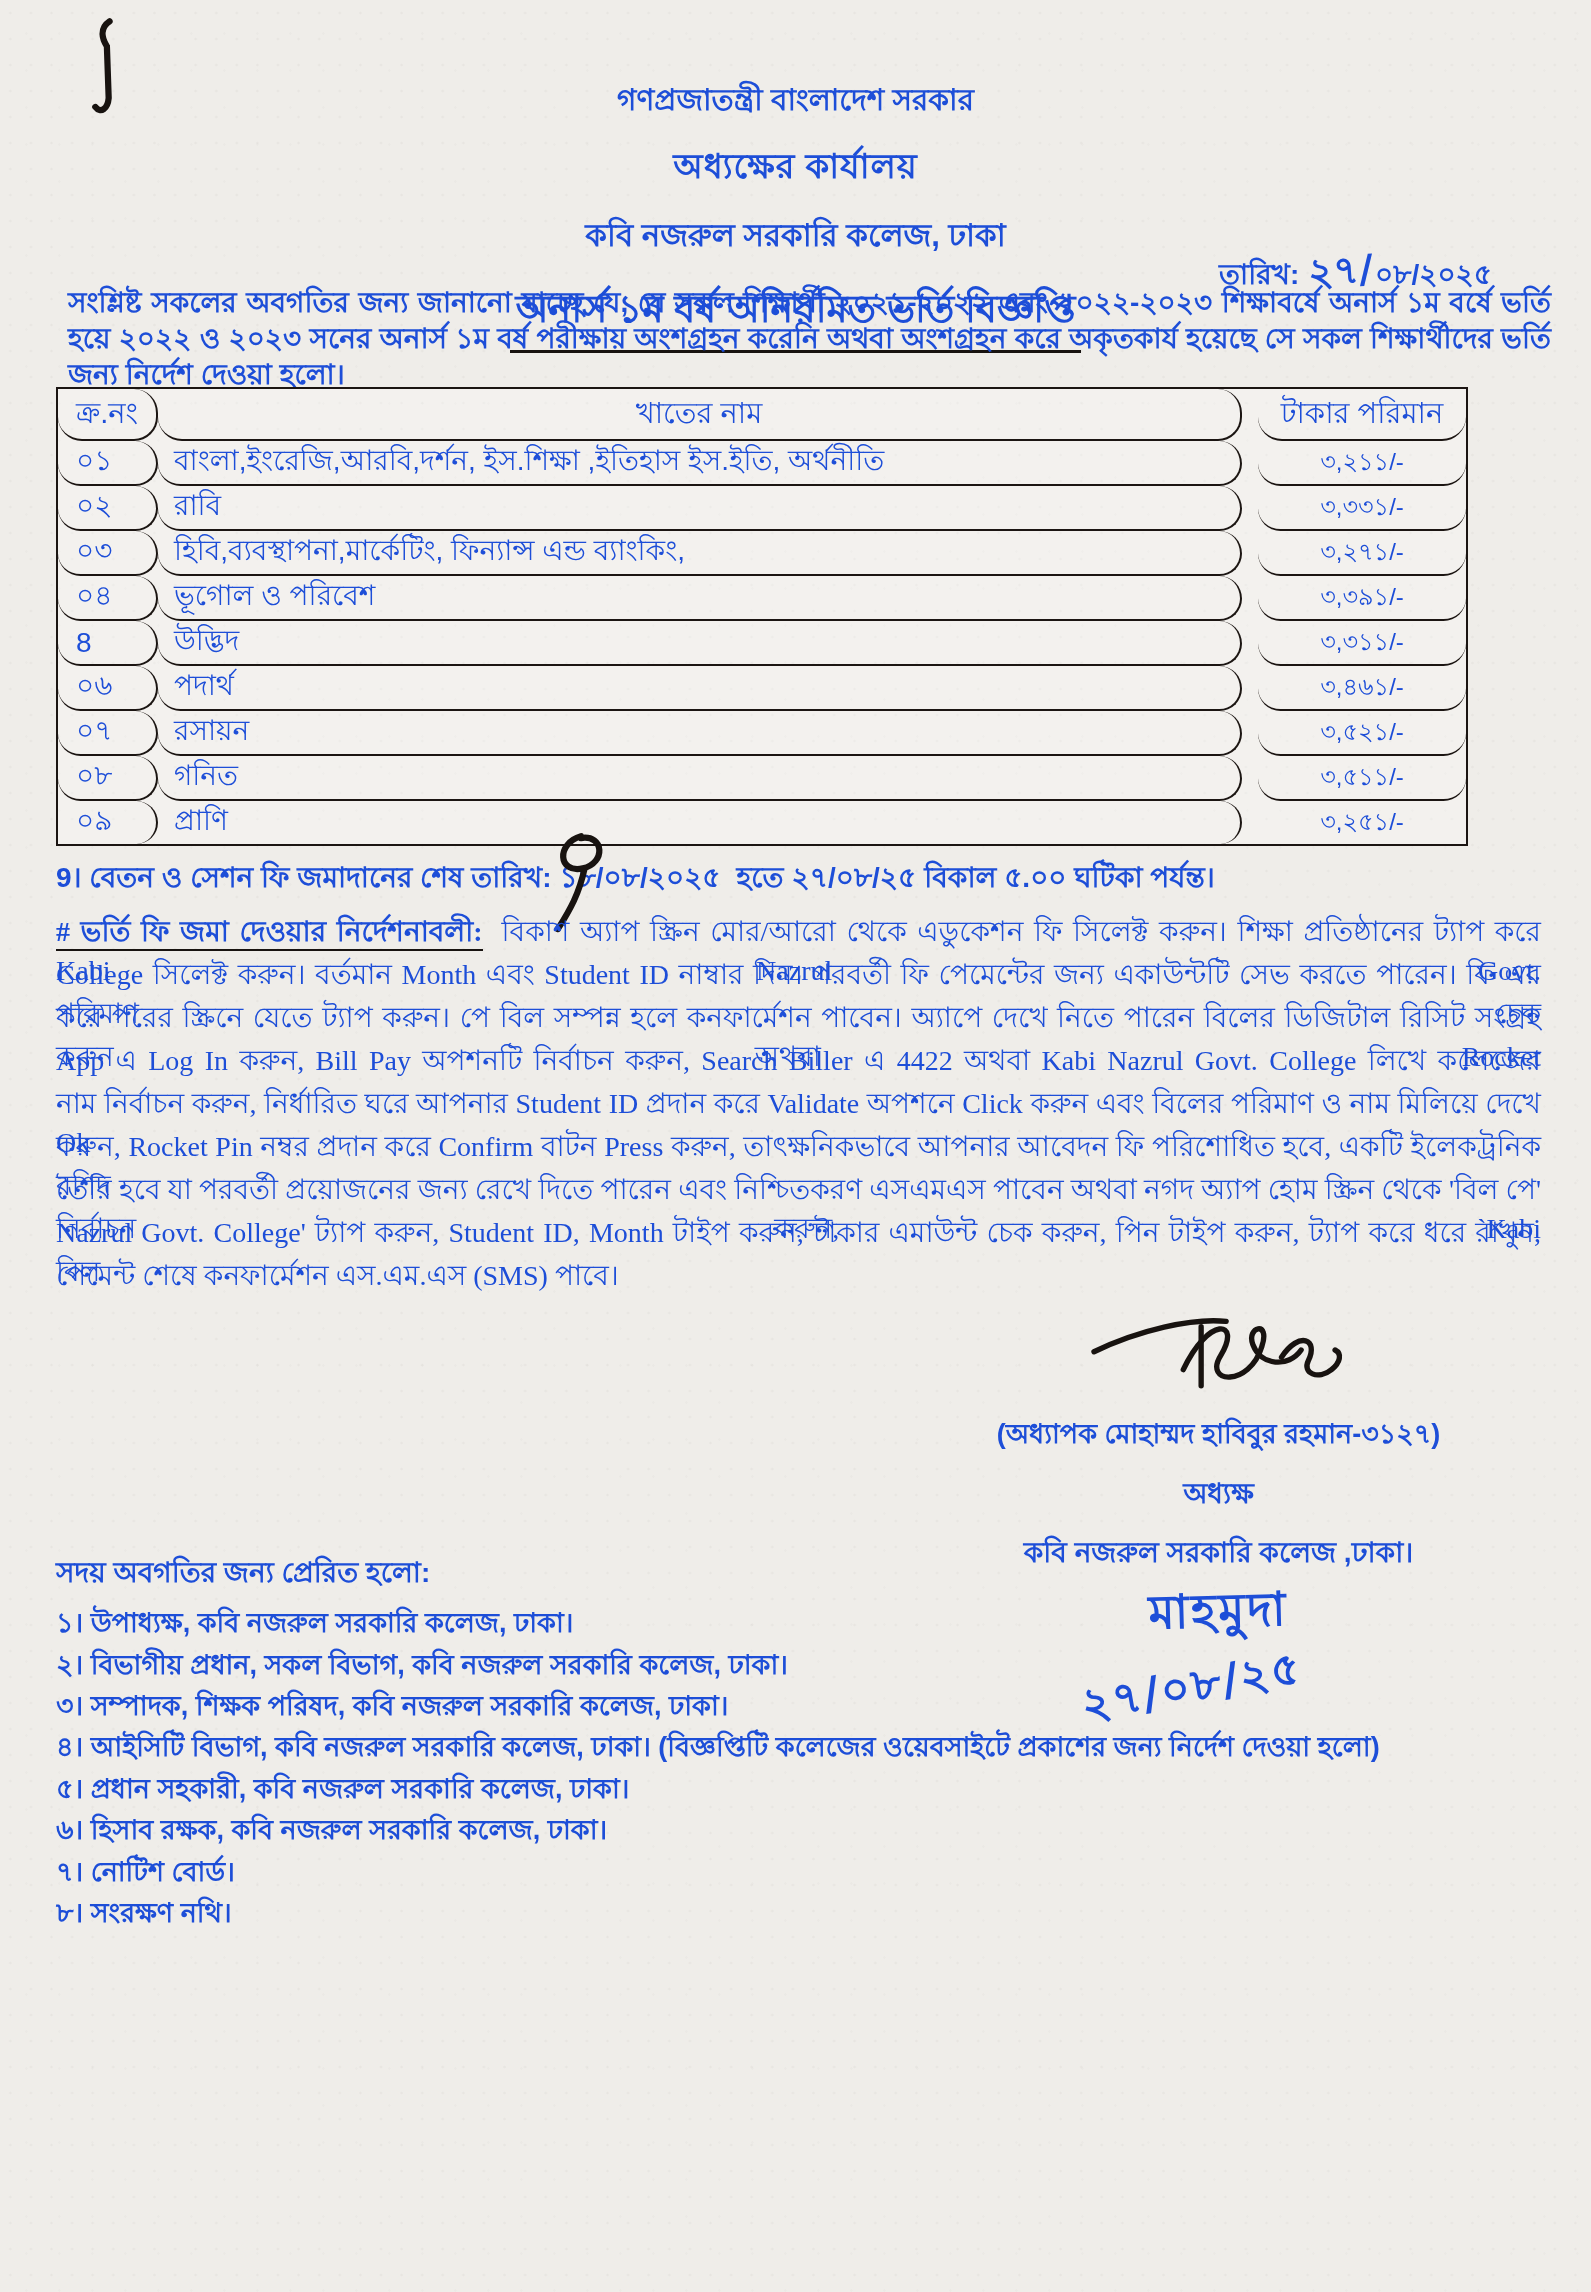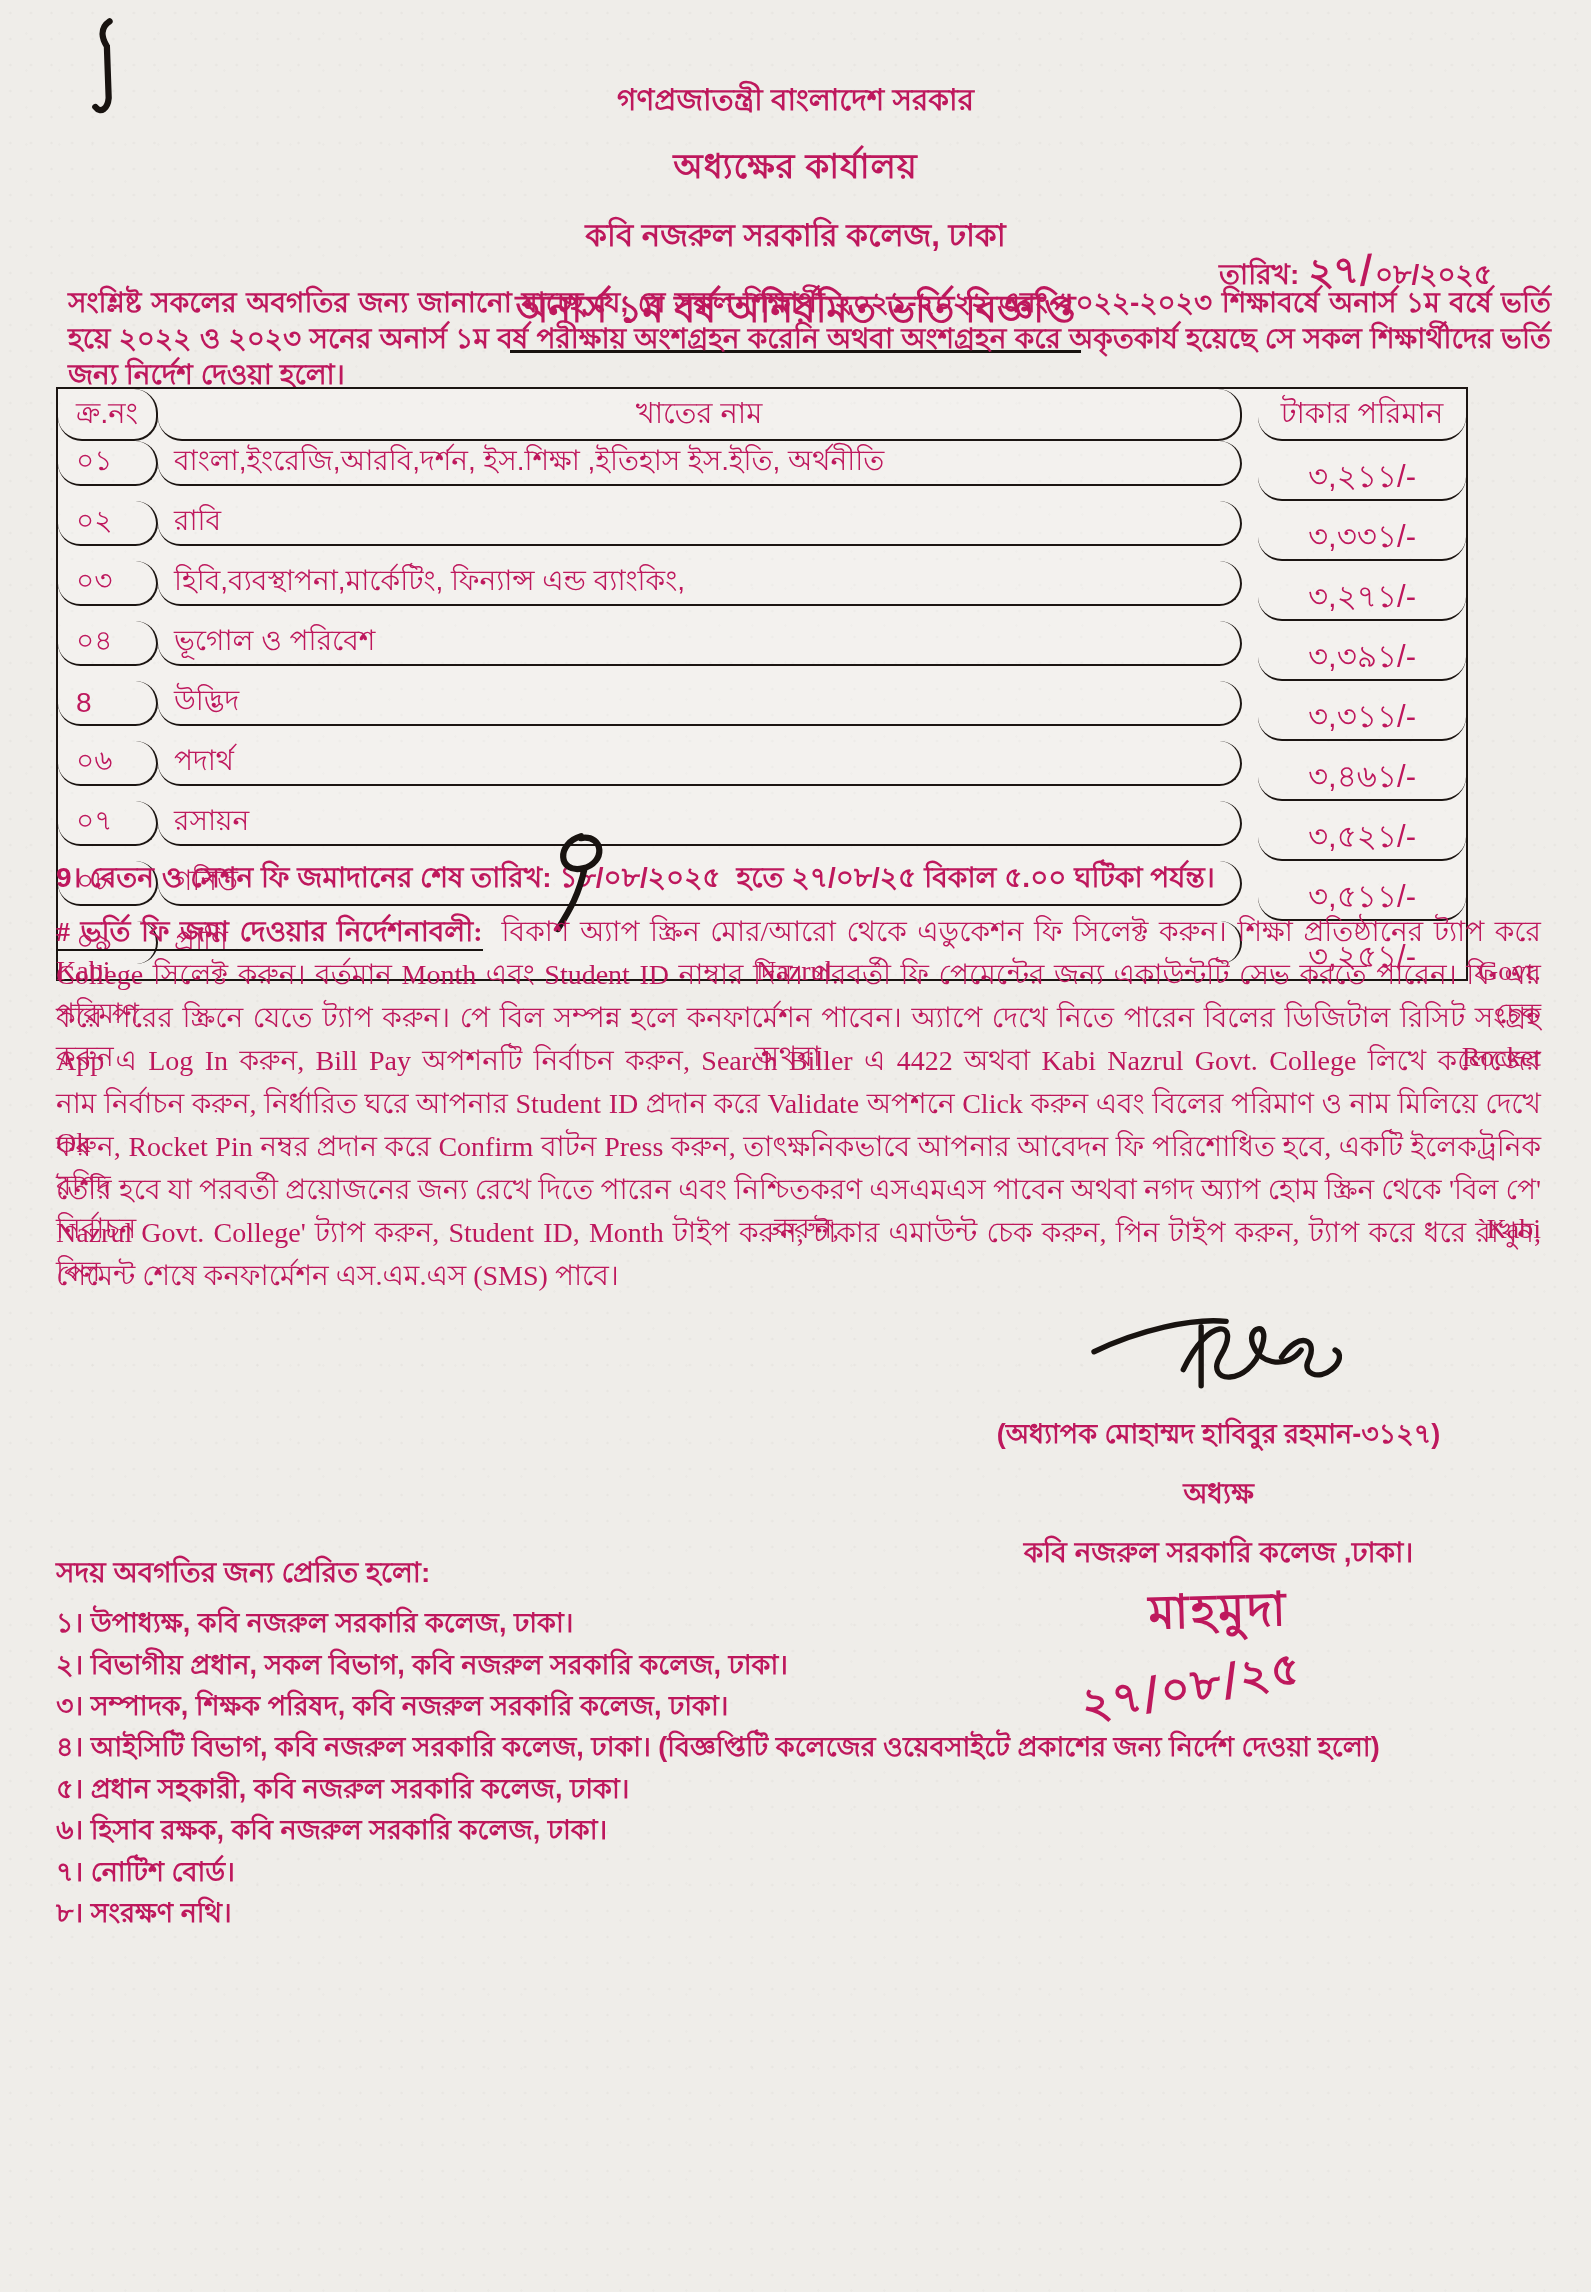--- a/index.html
+++ b/index.html
@@ -8,21 +8,21 @@
     background:#ece9e5;
     font-family:"Liberation Sans",sans-serif;
   }
   .paper{
     position:absolute;inset:0;
     background:
       radial-gradient(circle at 20% 15%, rgba(255,255,255,.5), transparent 40%),
       radial-gradient(circle at 80% 70%, rgba(210,205,198,.25), transparent 45%),
       #efedе9;
     background-color:#efede9;
-    color:#be185d;
+    color:#1d4ed8;
   }
   .speckle{
     position:absolute;inset:0;pointer-events:none;opacity:.35;
     background-image:
       radial-gradient(rgba(120,112,104,.18) 0.9px, transparent 1.3px),
       radial-gradient(rgba(120,112,104,.10) 0.9px, transparent 1.3px);
     background-size:20.6px 26px, 33px 37px;
     background-position:0 0, 9.9px 15px;
   }
   
@@ -43,21 +43,21 @@
   .fee-table{position:absolute;left:56px;top:387px;width:1408px;border:2.7px solid #1b1512;background:rgba(255,255,255,.25);}
   .tr{display:grid;grid-template-columns:100px 1084px 1fr;}
   .td{border-right:2.7px solid #1b1512;border-bottom:2.7px solid #1b1512;
       display:flex;align-items:center;font-size:28px;font-weight:400;border-radius:24px;}
   .td:last-child{border-right:none;margin-left:16px;}
   .tr:last-child .td{border-bottom:none;}
   .th-row .td{height:50px;justify-content:center;font-size:29px;}
   .b-row .td{height:43px;}
   .cell-no{padding-left:18px;justify-content:flex-start;}
   .cell-name{padding-left:16px;justify-content:flex-start;}
-  .cell-amt{justify-content:center;padding-top:15px;font-size:31px;}
+  .cell-amt{justify-content:center;padding-top:0;font-size:24px;}
   
   .note-line{position:absolute;left:56px;top:856px;font-size:28px;font-weight:700;white-space:nowrap;}
   .note-line span{margin-right:8px;}
   .scribbled{position:relative;display:inline-block;}
   .scribbled svg{position:absolute;left:-14.3px;top:-34px;}
   
   .instructions{position:absolute;left:56px;top:912px;width:1485px;
                 font-family:"Liberation Serif","Liberation Sans",serif;
                 font-size:28px;font-weight:500;}
   .instr-line{height:43px;line-height:39px;text-align:justify;}

